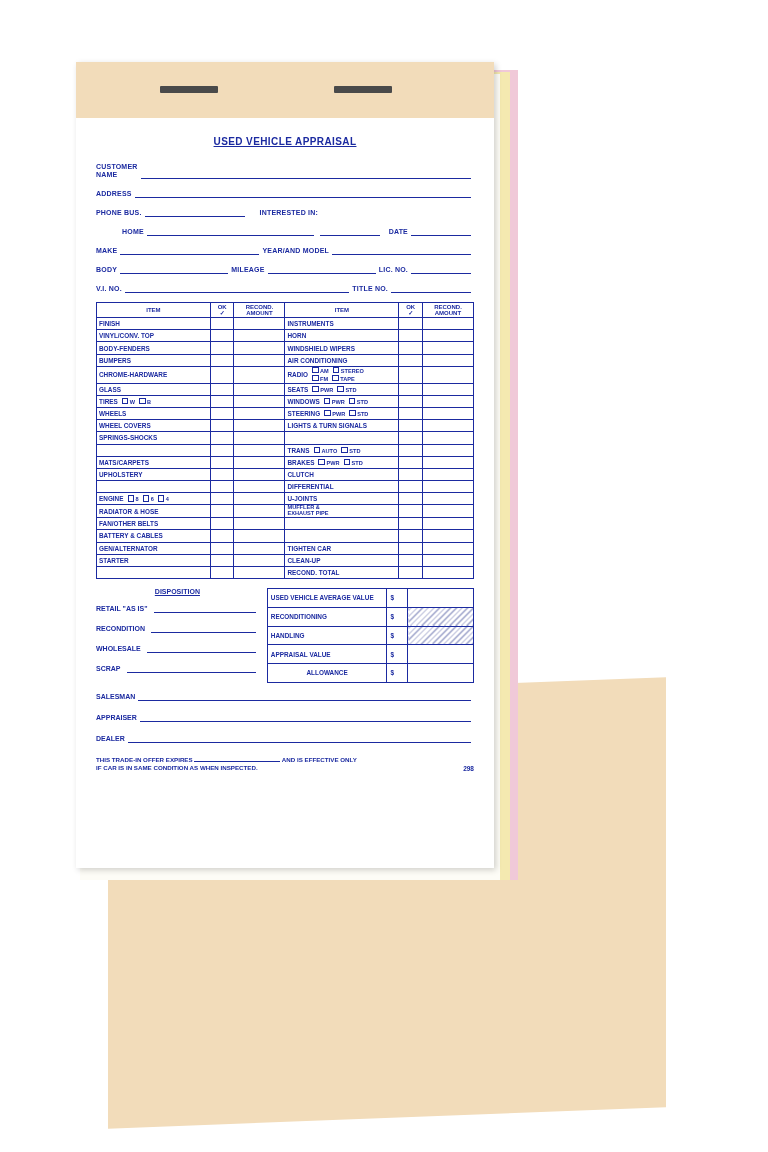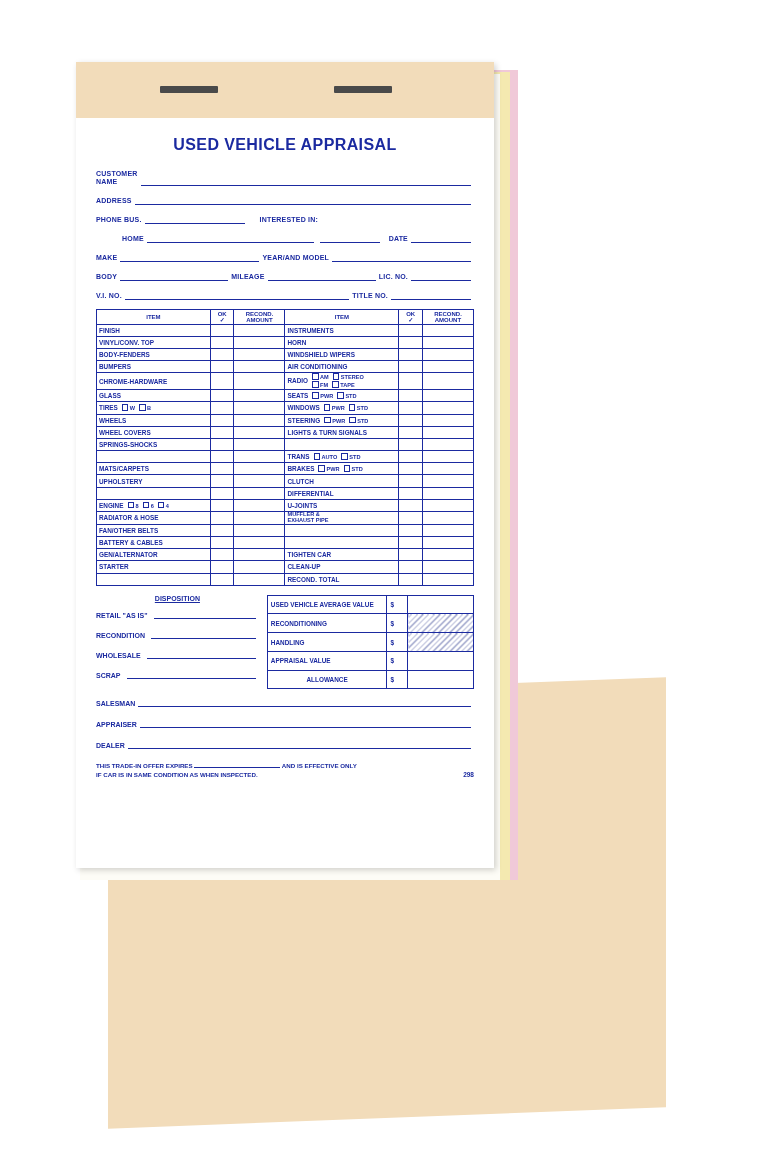--- a/index.html
+++ b/index.html
@@ -84,25 +84,26 @@
 
   .form-body {
     padding: 0 20px;
     color: #1b2aa0;
     font-size: 7px;
     line-height: 1.1;
   }
 
   .form-title {
     text-align: center;
-    font-size: 16px;
+    font-size: 10px;
     font-weight: bold;
     letter-spacing: .4px;
     color: #1b2aa0;
     margin: 18px 0 16px 0;
+    text-decoration: underline;
   }
 
   
   .row {
     display: flex;
     align-items: flex-end;
     margin-bottom: 9px;
     font-size: 7px;
     font-weight: bold;
     letter-spacing: .2px;

